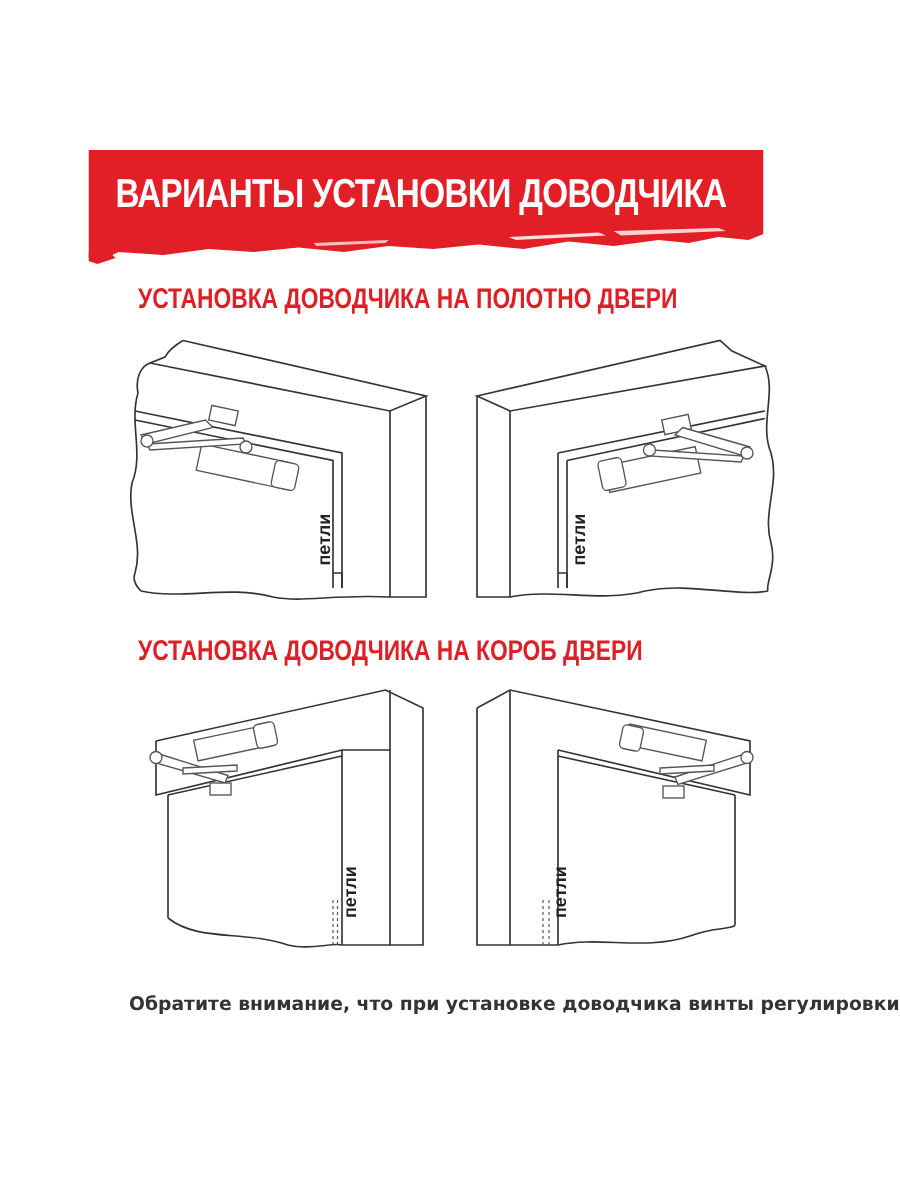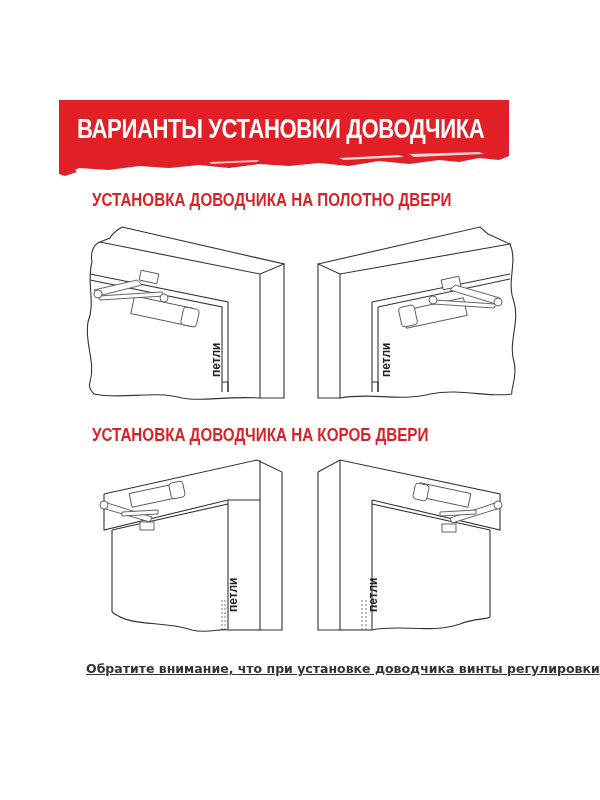--- a/index.html
+++ b/index.html
@@ -18,21 +18,21 @@
     position: absolute; left: 92px; color: #dd2026; font-family: "Liberation Sans", sans-serif;
     font-weight: bold; font-size: 19px; white-space: nowrap; transform: scaleX(0.8); transform-origin: left top;
     line-height: 22px;
   }
   .diagram { position: absolute; }
   .note {
     position: absolute; left: 86px; top: 660px; width: 460px;
     font-family: "DejaVu Sans", sans-serif; font-size: 12.5px; line-height: 17px; color: #333333;
     font-weight: bold;
   }
-  .note span { display: block; white-space: nowrap; text-decoration: underline; }
+  .note span { display: block; white-space: nowrap; }
   .petli {
     font-family: "Liberation Sans", sans-serif; font-size: 12px; font-weight: bold; fill: #222;
   }
 </style>
 </head>
 <body>
 
 <div class="banner">
   <svg width="450" height="78" viewBox="0 0 450 78">
     <path d="M0,0 L450,0 L450,56 L440,60 L420,58 L400,62 L380,60 L350,64 L320,61 L290,66 L260,63 L230,66 L200,64 L170,68 L140,65 L110,68 L80,66 L50,70 L20,68 L8,74 L0,72 Z" fill="#e21e26"></path>

